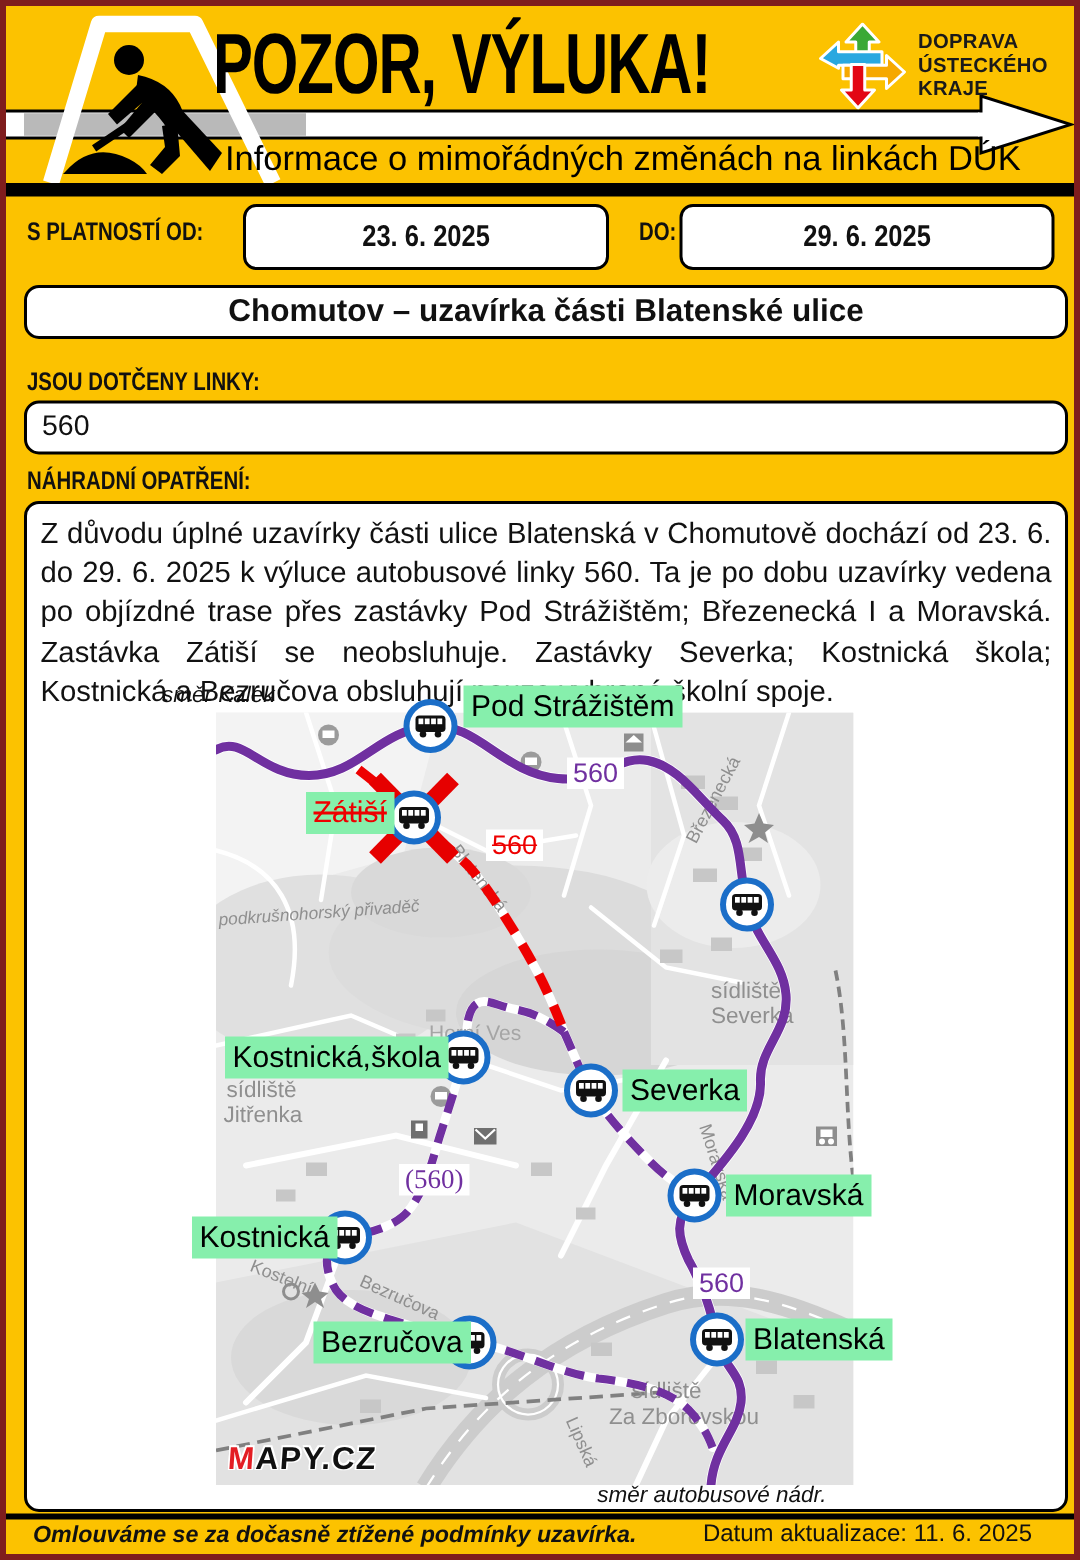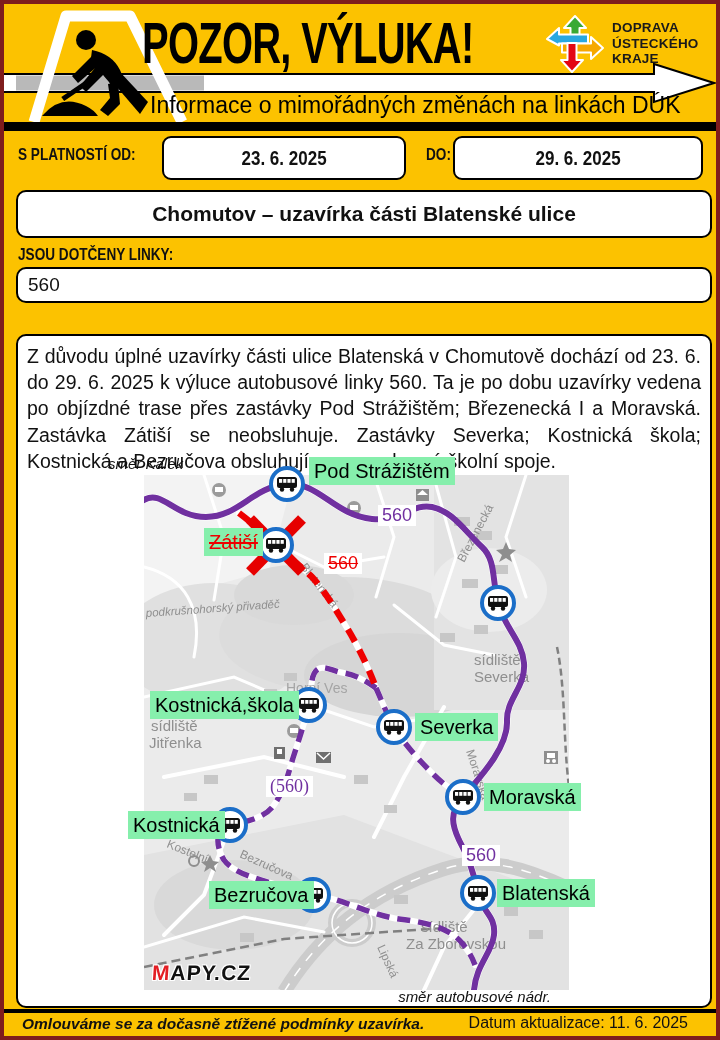--- a/index.html
+++ b/index.html
@@ -102,29 +102,32 @@
   <div class="abs datebox" style="left:158px;top:132px;width:240px;">
     <span>23. 6. 2025</span>
   </div>
   <div class="abs sec-label" style="left:422px;top:141px;">
     <span class="cond">DO:</span>
   </div>
   <div class="abs datebox" style="left:449px;top:132px;width:246px;">
     <span>29. 6. 2025</span>
   </div>
 
-  <div class="abs wbox" id="notice-title" style="left:12px;top:186px;width:696px;height:48px;">Chomutov – uzavírka části Blatenské ulice</div>
+  <div class="abs wbox" id="notice-title" style="left:12px;top:186px;width:696px;height:36px;">Chomutov – uzavírka části Blatenské ulice</div>
 
   <div class="abs sec-label" style="left:14px;top:241px;">
     <span class="cond">JSOU DOTČENY LINKY:</span>
   </div>
   <div class="abs wbox" style="left:12px;top:263px;width:696px;height:36px;">
     <div id="lines-value" style="height:100%;">560</div>
   </div>
 
+  <div class="abs sec-label" style="left:14px;top:307px;">
+    <span class="cond">NÁHRADNÍ OPATŘENÍ:</span>
+  </div>
 
   <div class="abs wbox" id="content-box">
     <div id="measures-text">Z důvodu úplné uzavírky části ulice Blatenská v Chomutově dochází od 23. 6. do 29. 6. 2025 k výluce autobusové linky 560. Ta je po dobu uzavírky vedena po objízdné trase přes zastávky Pod Strážištěm; Březenecká I a Moravská. Zastávka Zátiší se neobsluhuje. Zastávky Severka; Kostnická škola; Kostnická a Bezručova obsluhují pouze vybrané školní spoje.</div>
 
     <div class="abs dir-label" style="left:90px;top:119px;">směr Kalek</div>
 
     <svg class="abs" style="left:126px;top:139px;" width="425" height="515" viewBox="0 0 425 515">
       <rect width="425" height="515" fill="#ebebeb"></rect>
 
       <g>

